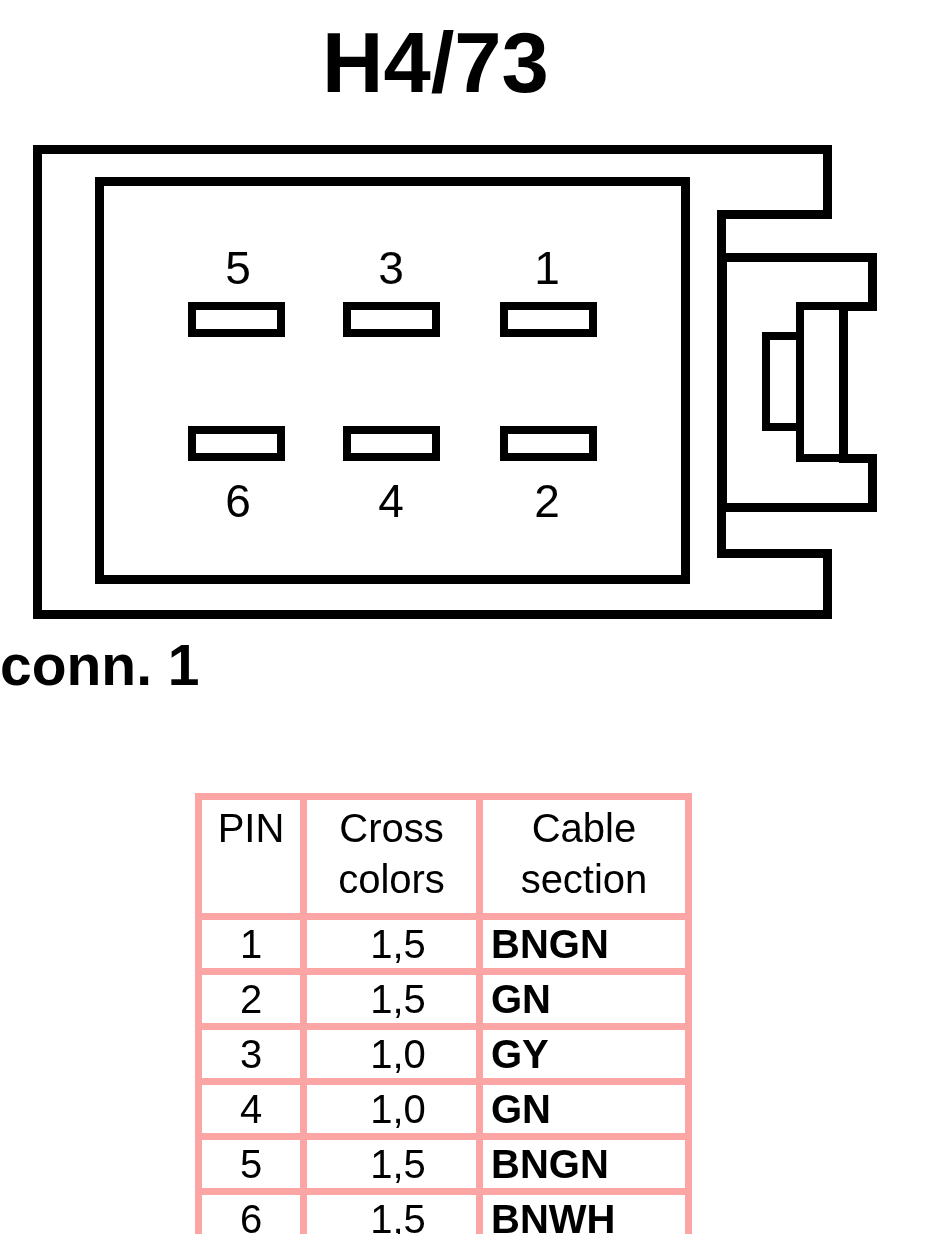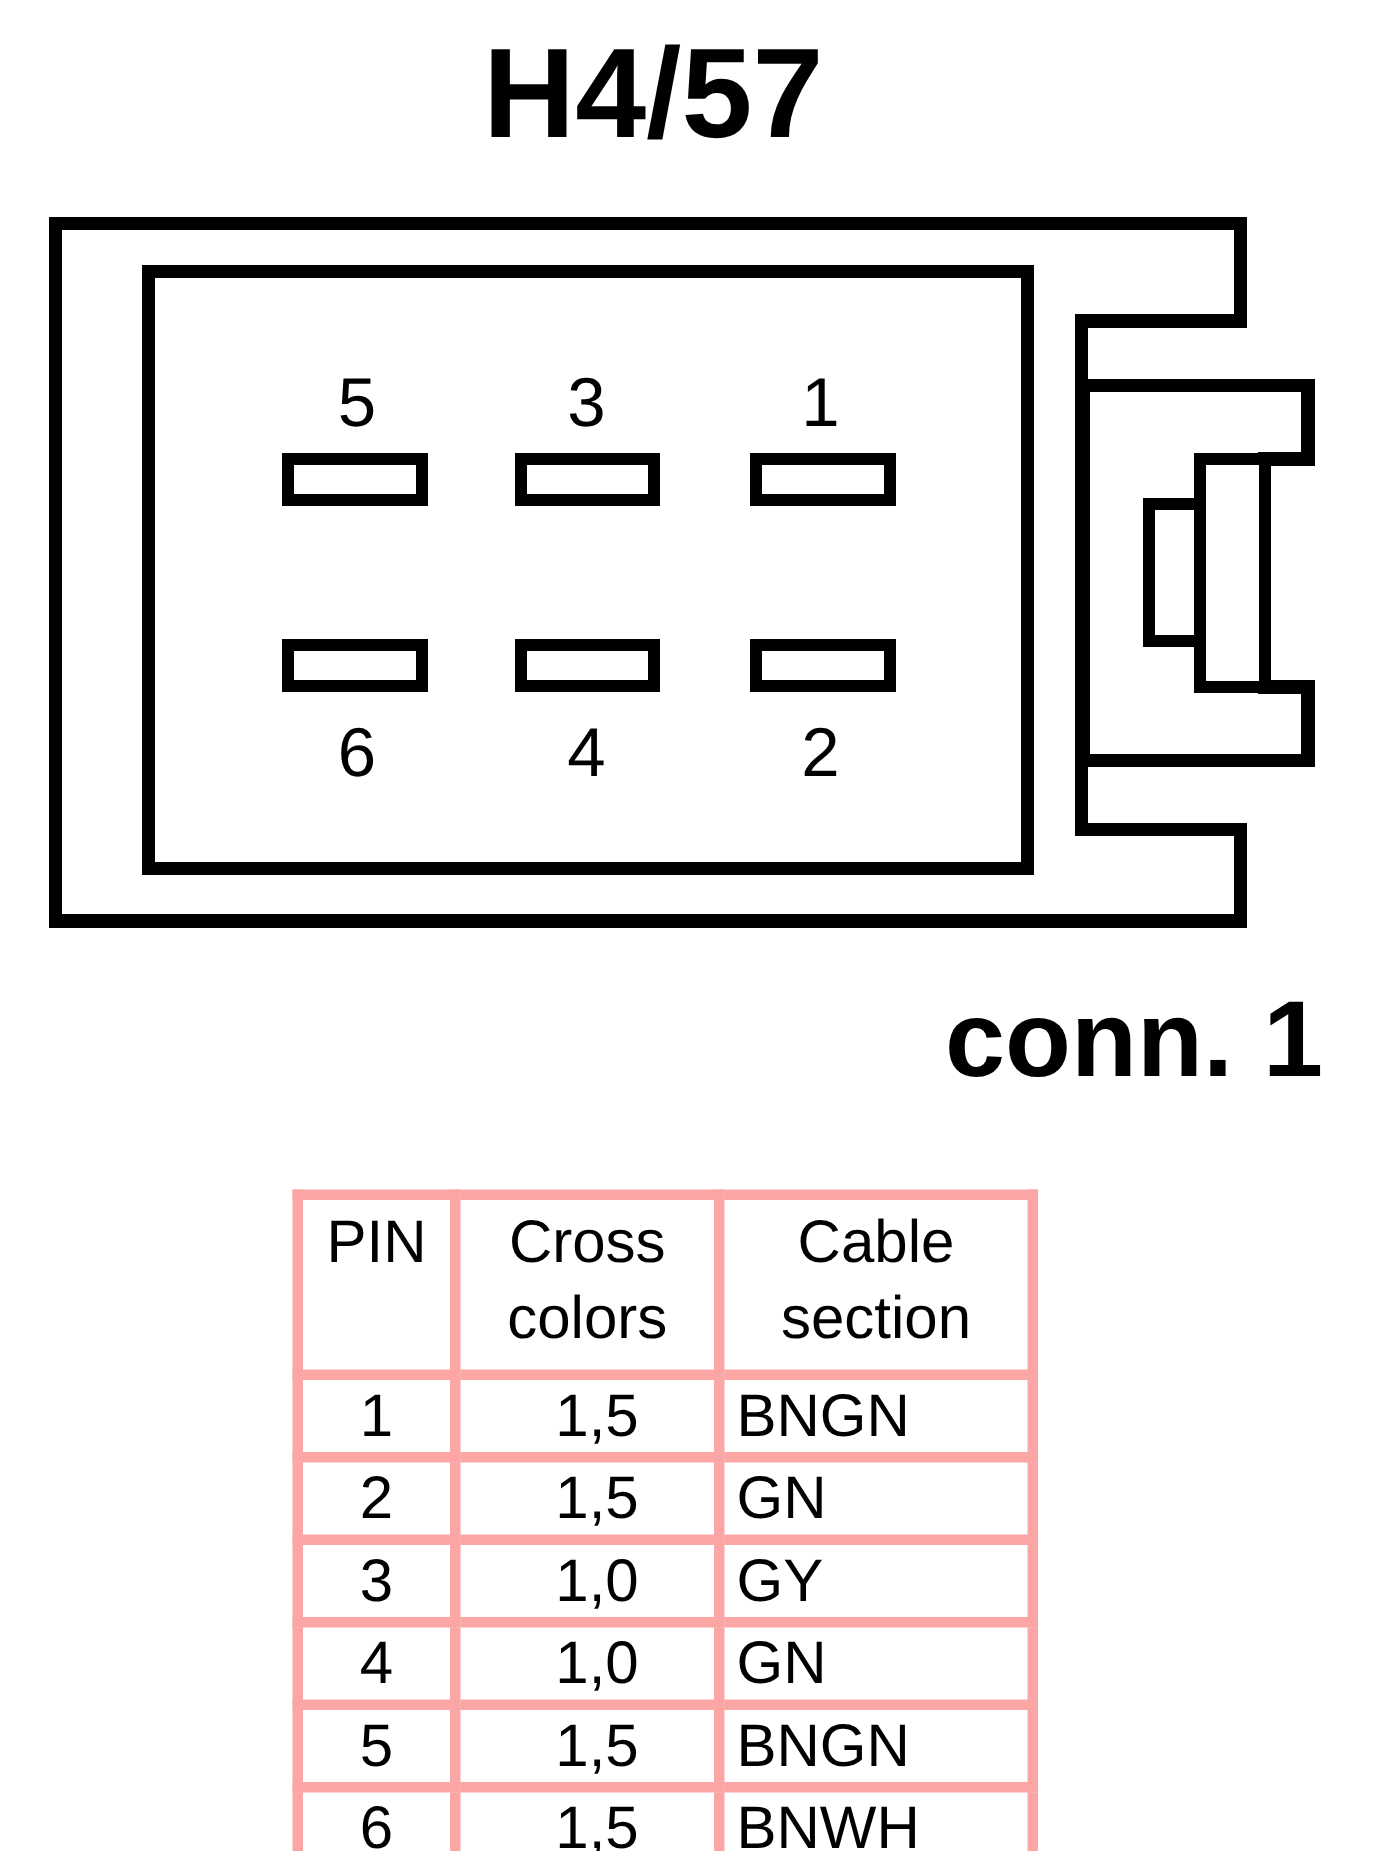--- a/index.html
+++ b/index.html
@@ -32,25 +32,25 @@
     left: 0;
   }
   .pin-num {
     font-family: "Liberation Sans", sans-serif;
     font-size: 46px;
     fill: #000000;
     text-anchor: middle;
   }
   .connector-caption {
     position: absolute;
-    top: 651px;
+    top: 623px;
     left: 0;
     width: 882px;
-    text-align: right;
-    font-size: 72px;
+    text-align: left;
+    font-size: 57px;
     font-weight: bold;
     line-height: 85px;
     white-space: nowrap;
   }
   table.pin-table {
     position: absolute;
     left: 195px;
     top: 793px;
     border-collapse: collapse;
     table-layout: fixed;
@@ -73,26 +73,26 @@
     height: 48px;
     line-height: 46px;
     padding: 0;
     vertical-align: middle;
   }
   .col-pin   { width: 105px; }
   .col-cross { width: 176px; }
   .col-cable { width: 209px; }
   td.cell-pin   { text-align: center; }
   td.cell-cross { text-align: center; padding-left: 13px; }
-  td.cell-cable { text-align: left; padding-left: 8px; }
+  td.cell-cable { text-align: left; padding-left: 8px; font-weight: bold; }
 </style>
 </head>
 <body>
 
-<div class="diagram-title">H4/57</div>
+<div class="diagram-title">H4/73</div>
 
 <svg class="connector-svg" width="928" height="660" viewBox="0 0 928 660" shape-rendering="crispEdges">
 
   <polygon points="37,149 827,149 827,214 721,214 721,553 827,553 827,614 37,614" fill="#ffffff" stroke="#000000" stroke-width="9"></polygon>
 
   <rect x="99" y="181" width="586" height="398" fill="#ffffff" stroke="#000000" stroke-width="9"></rect>
 
   <polygon points="722,257 872,257 872,306 843,306 843,458 872,458 872,507 722,507" fill="#ffffff" stroke="#000000" stroke-width="9"></polygon>
   <rect x="800" y="306" width="43" height="152" fill="#ffffff" stroke="#000000" stroke-width="8"></rect>
   <rect x="766" y="336" width="34" height="91" fill="#ffffff" stroke="#000000" stroke-width="8"></rect>

